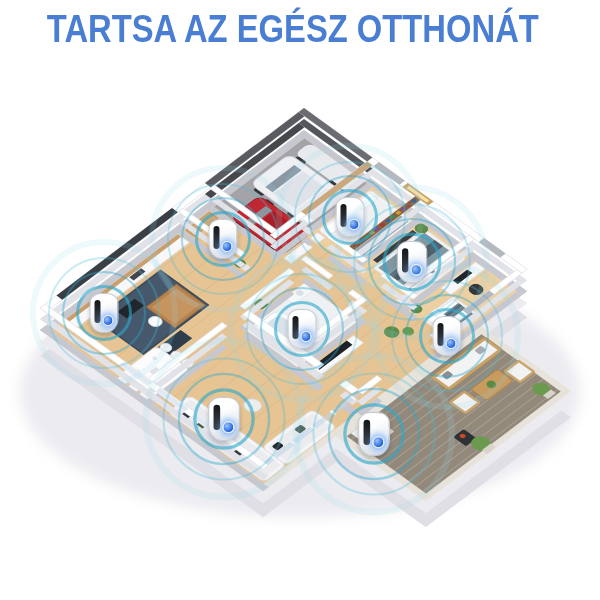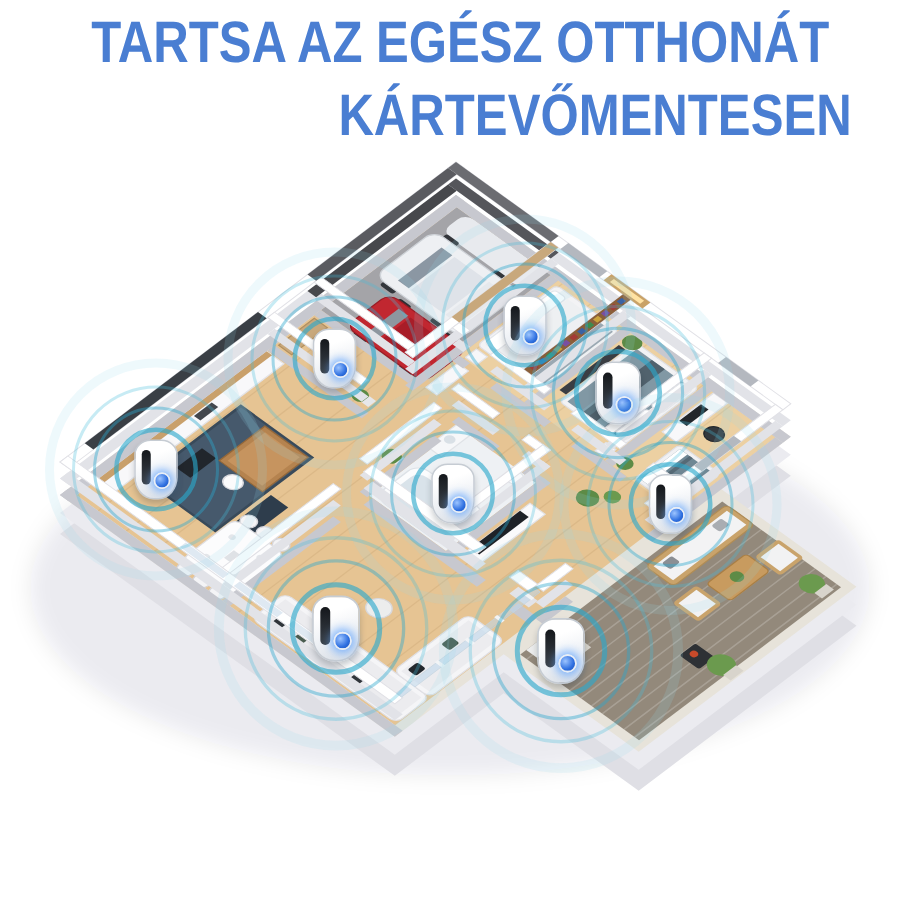--- a/index.html
+++ b/index.html
@@ -1,21 +1,21 @@
 <!DOCTYPE html>
 <html><head>
 <meta charset="utf-8">
 <style>
   html,body{margin:0;padding:0;background:#ffffff;}
   .stage{
     position:relative;width:600px;height:600px;overflow:hidden;
     background:#ffffff;font-family:"Liberation Sans",sans-serif;
   }
   
-  .title{position:absolute;top:8px;left:0;width:600px;text-align:right;z-index:30;}
+  .title{position:absolute;top:8px;left:0;width:600px;text-align:left;z-index:30;}
   .title .line{line-height:41px;white-space:nowrap;}
   .title .line span{
     display:inline-block;transform:scaleX(.84);transform-origin:50% 50%;
     font-size:39px;font-weight:bold;letter-spacing:0px;color:#4a7ed2;
   }
   
   svg.house{position:absolute;left:0;top:0;z-index:5;}
   .wbase{fill:#c7c8cf;}
   .wmid{fill:#e2e3e8;}
   .wtop{fill:#ffffff;stroke:#e1e1e6;stroke-width:.8;}
@@ -46,21 +46,20 @@
     box-shadow:0 0 6px 2px rgba(90,160,255,.75);
   }
 </style>
 </head>
 <body>
 
 <div class="stage">
 
   <div class="title">
     <div class="line"><span>TARTSA AZ EGÉSZ OTTHONÁT</span></div>
-    <div class="line"><span>KÁRTEVŐMENTESEN</span></div>
   </div>
 
   <svg class="house" width="600" height="600" viewBox="0 0 600 600">
     <defs>
       <filter id="soft" x="-30%" y="-30%" width="160%" height="160%">
         <feGaussianBlur stdDeviation="7"></feGaussianBlur>
       </filter>
       <path id="slab-geo" d="M0 0 L400 0 L400 310 L330 310 L330 435 L110 435 L110 310 L0 310 Z"></path>
       <g id="walls-geo">
         <rect x="0" y="0" width="400" height="8"></rect>

